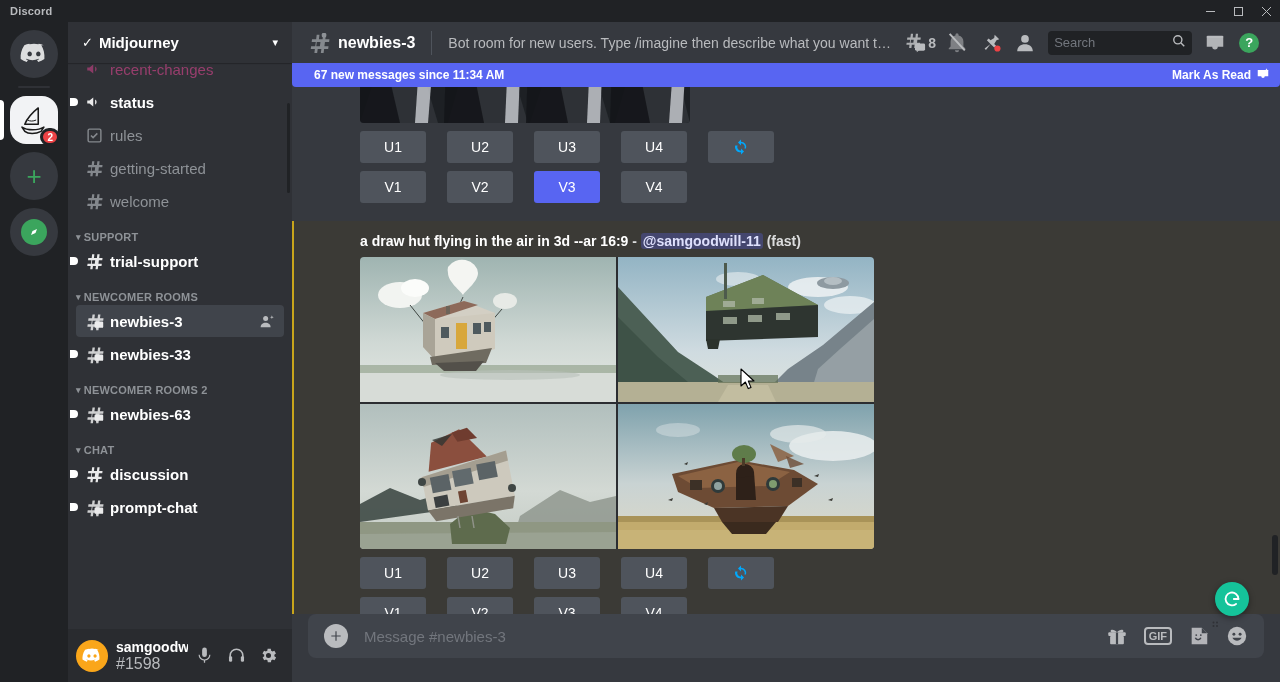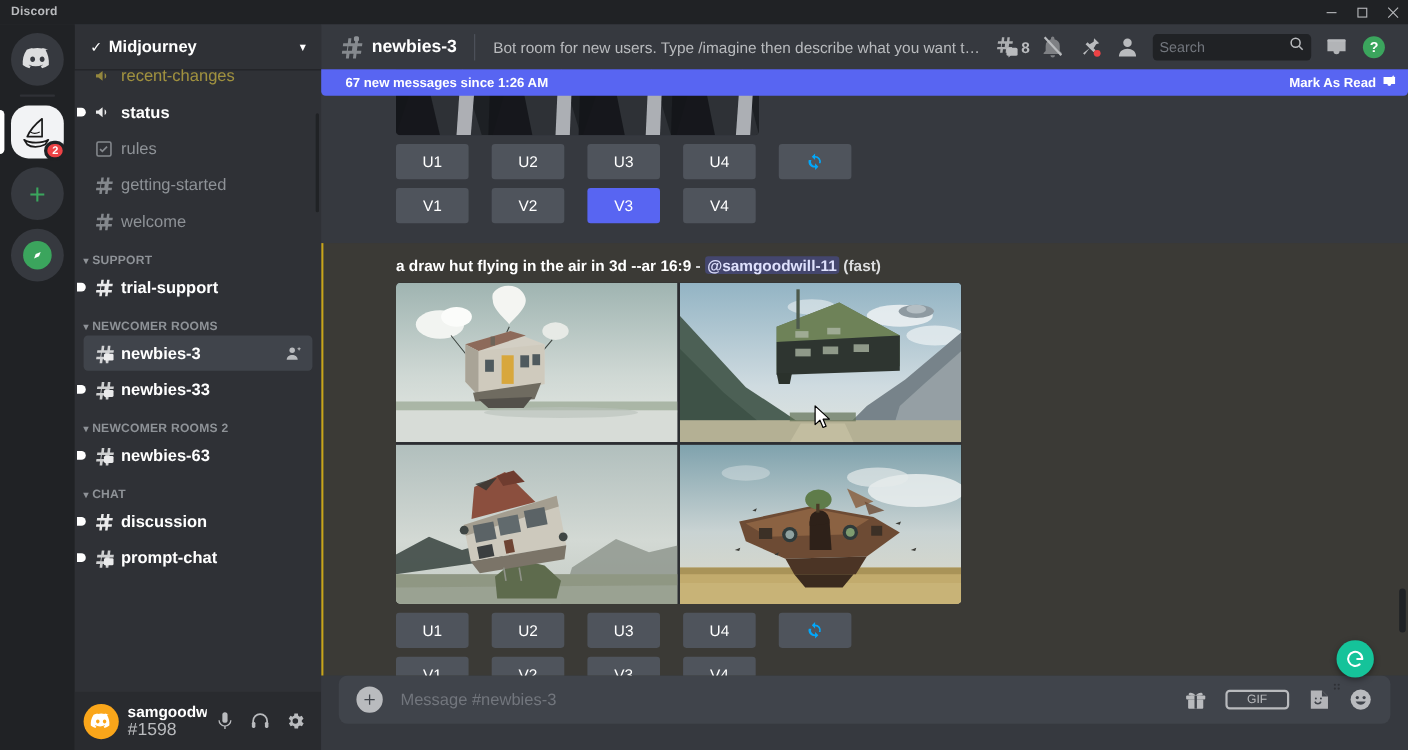--- a/index.html
+++ b/index.html
@@ -79,21 +79,21 @@
   }
   .chan .ico { width: 20px; height: 20px; margin-right: 6px; flex: 0 0 20px; display: flex; align-items: center; justify-content: center; opacity: .9;}
   .chan .nm { white-space: nowrap; overflow: hidden; text-overflow: ellipsis; flex: 1; }
   .chan.unread { color: #fff; font-weight: bold; }
   .chan.active { background: #40444b; color: #fff; font-weight: bold; }
   .chan .dot {
     position: absolute; left: -6px; top: 50%; transform: translateY(-50%);
     width: 8px; height: 8px; background: #fff; border-radius: 0 4px 4px 0;
   }
   .chan .trail { width: 18px; display: flex; align-items: center; justify-content: center; color: #b9bbbe; }
-  .chan.dim { color: #fde047; }
+  .chan.dim { color: #ec4899; }
 
   .sb-scroll { position: absolute; right: 2px; top: 40px; width: 3px; height: 90px; background: #202225; border-radius: 2px; }
 
   
   .userpanel {
     height: 53px; min-height: 53px; background: #292b2f;
     display: flex; align-items: center; padding: 0 8px;
   }
   .avatar {
     width: 32px; height: 32px; border-radius: 50%; background: #faa61a;
@@ -185,21 +185,21 @@
   .cplus {
     width: 24px; height: 24px; border-radius: 50%; background: #b9bbbe;
     color: #40444b; display: flex; align-items: center; justify-content: center;
     margin: 0 16px; flex: 0 0 24px; cursor: pointer; font-size: 18px; line-height: 1;
   }
   .cinput { flex: 1; color: #72767d; font-size: 15px; }
   .cicons { display: flex; align-items: center; gap: 16px; color: #b9bbbe; }
   .cicons > div { cursor: pointer; display: flex; align-items: center; }
   .gifbtn {
     border: 2px solid #b9bbbe; border-radius: 4px; color: #b9bbbe;
-    font-size: 11px; font-weight: normal; padding: 0 18px; line-height: 14px; text-align: right;
+    font-size: 11px; font-weight: bold; padding: 0 3px; line-height: 14px; text-align: right;
   }
 
   
   .grammarly {
     position: absolute; right: 31px; bottom: 66px; width: 34px; height: 34px;
     border-radius: 50%; background: #15c39a; display: flex;
     align-items: center; justify-content: center; box-shadow: 0 2px 6px rgba(0,0,0,.4);
     color: #fff; font-size: 22px; font-weight: 300; cursor: pointer; z-index: 20;
   }
   .gr-dots { position: absolute; left: -3px; bottom: -1px; width: 8px; height: 8px; }
@@ -524,21 +524,21 @@
             <rect x="3" y="4" width="18" height="2.5" rx="1"></rect>
           </svg>
       </div>
 
       <div class="hbtn">
         <span class="greenq">?</span>
       </div>
     </div>
 
     <div class="newbar">
-      <span class="txt">67 new messages since 1:26 AM</span>
+      <span class="txt">67 new messages since 11:34 AM</span>
       <span class="mark">
         <span>Mark As Read</span>
         <span>
           <svg width="14" height="14" viewBox="0 0 24 24" fill="#fff">
               <path d="M3 5h18v11H15a3 3 0 0 1-6 0H3z"></path>
               <path d="M18 2 l1 2.5 L21.5 5.5 L19 6.5 L18 9 L17 6.5 L14.5 5.5 L17 4.5z"></path>
             </svg>
         </span>
       </span>
     </div>

